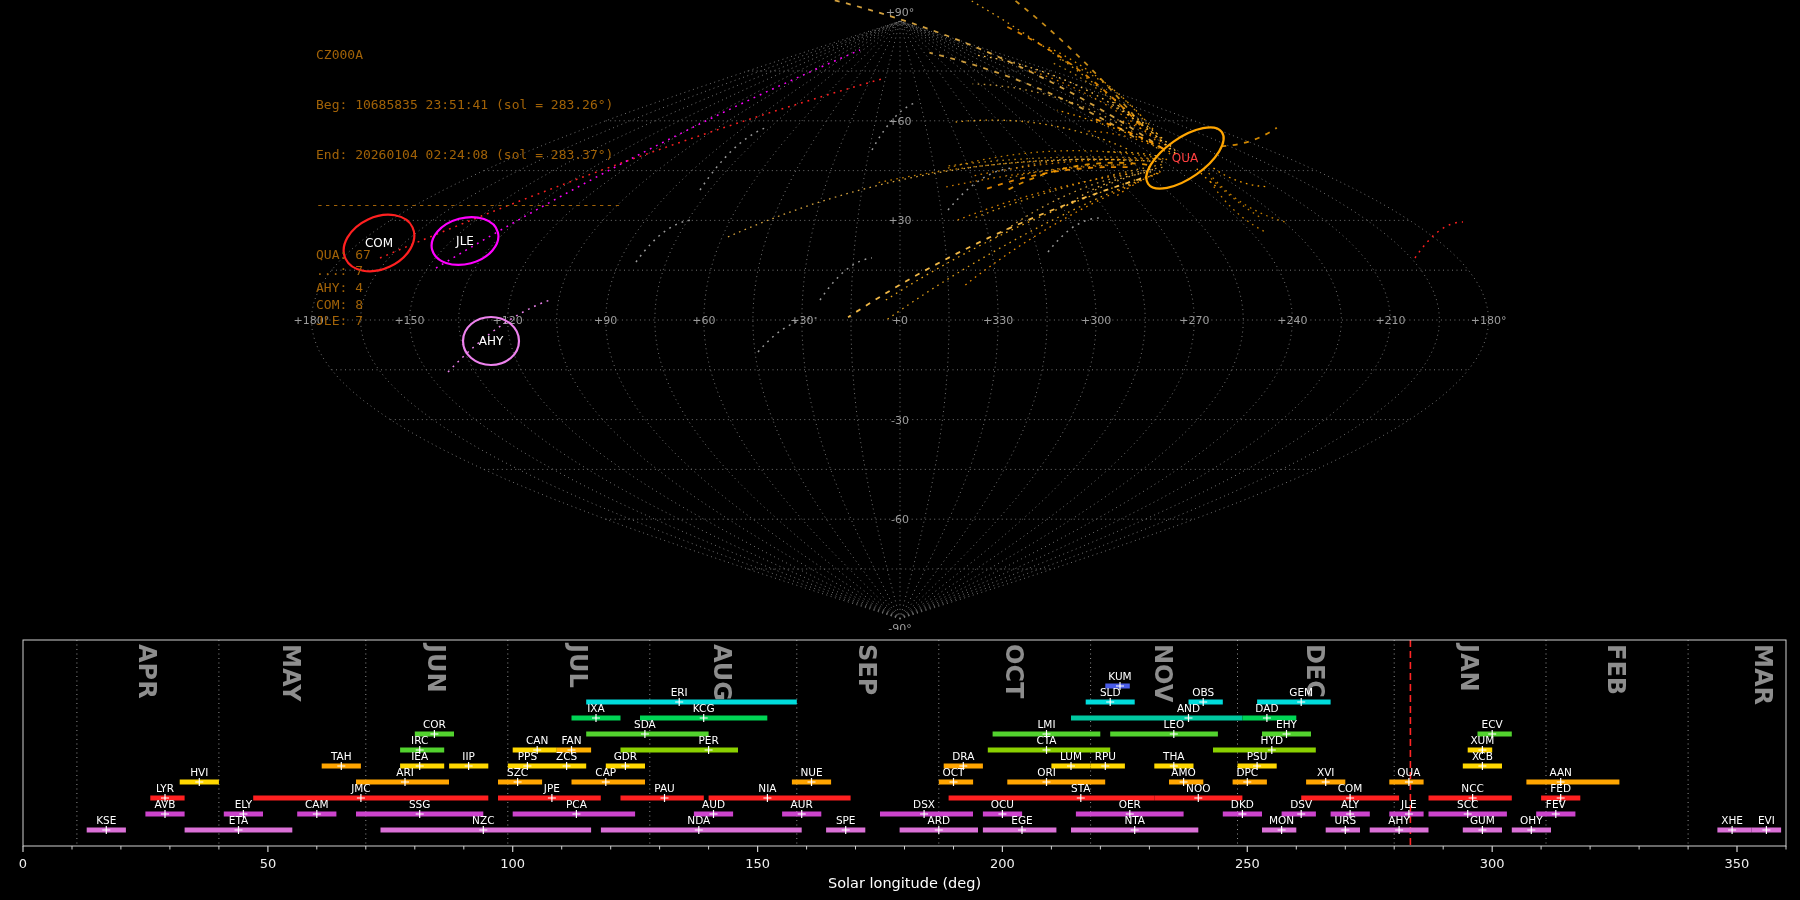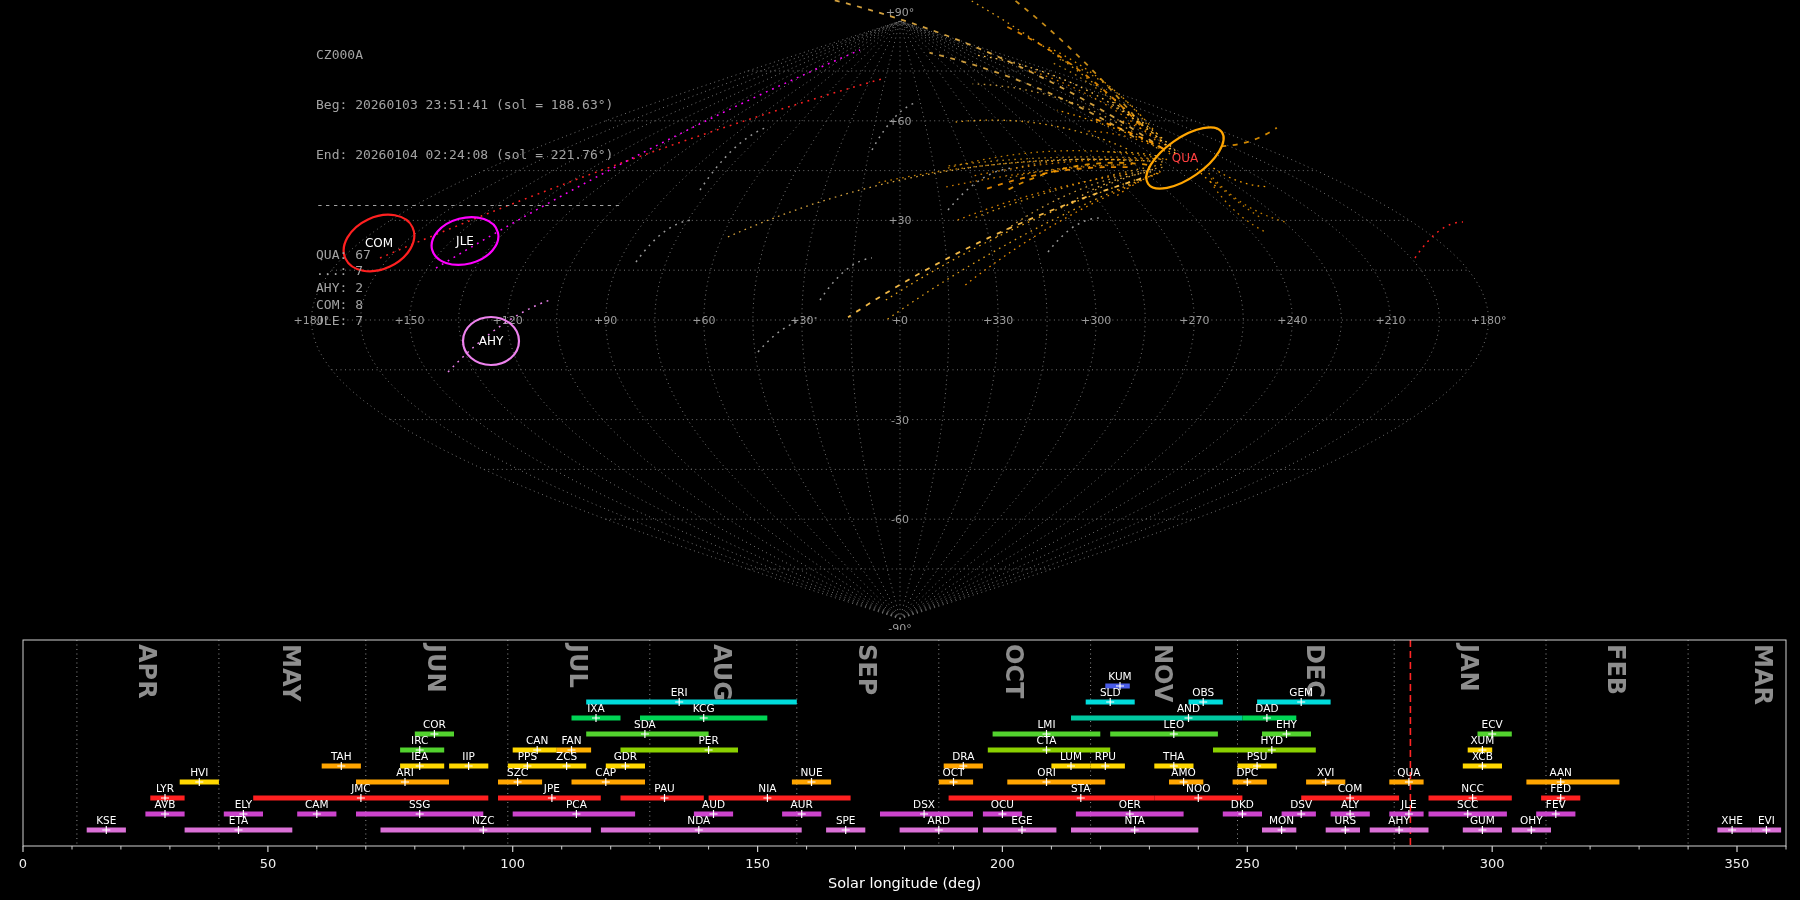--- a/index.html
+++ b/index.html
@@ -1,34 +1,34 @@
 <!DOCTYPE html>
 <html><head>
 <meta charset="utf-8">
 <style>
   html,body{margin:0;padding:0;background:#000;}
   #stage{position:relative;width:1800px;height:900px;background:#000;overflow:hidden;
          font-family:"DejaVu Sans",sans-serif;}
-  #obs-info{position:absolute;left:316px;top:14px;z-index:5;color:#a3a3a3;
+  #obs-info{position:absolute;left:316px;top:14px;z-index:5;color:#a16207;
             font:13px/1.28 "DejaVu Sans Mono",monospace;white-space:pre;}
   #skymap{position:absolute;left:0;top:0;}
   #timeline{position:absolute;left:0;top:630px;}
   svg text{font-family:"DejaVu Sans",sans-serif;}
 </style>
 </head>
 <body>
 
 <div id="stage">
 
   <div id="obs-info">
     <div>CZ000A</div>
-    <div>Beg: 20260103 23:51:41 (sol = 188.63°)</div>
-    <div>End: 20260104 02:24:08 (sol = 221.76°)</div>
+    <div>Beg: 10685835 23:51:41 (sol = 283.26°)</div>
+    <div>End: 20260104 02:24:08 (sol = 283.37°)</div>
     <div>---------------------------------------</div>
-    <div><div>QUA: 67</div><div>...: 7</div><div>AHY: 2</div><div>COM: 8</div><div>JLE: 7</div></div>
+    <div><div>QUA: 67</div><div>...: 7</div><div>AHY: 4</div><div>COM: 8</div><div>JLE: 7</div></div>
   </div>
 
   <svg id="skymap" width="1800" height="630">
       <g stroke="#808080" stroke-width="1" fill="none" stroke-dasharray="1 3.5" opacity="0.9">
         <polyline points="900.0,618.8 930.8,608.8 961.5,598.9 992.1,588.9 1022.4,579.0 1052.3,569.0 1081.9,559.0 1110.9,549.1 1139.4,539.1 1167.2,529.2 1194.3,519.2 1220.6,509.2 1246.0,499.3 1270.4,489.3 1293.9,479.4 1316.2,469.4 1337.4,459.4 1357.4,449.5 1376.2,439.5 1393.6,429.6 1409.7,419.6 1424.4,409.6 1437.7,399.7 1449.5,389.7 1459.8,379.8 1468.5,369.8 1475.7,359.8 1481.4,349.9 1485.4,339.9 1487.8,330.0 1488.6,320.0 1487.8,310.0 1485.4,300.1 1481.4,290.1 1475.7,280.2 1468.5,270.2 1459.8,260.2 1449.5,250.3 1437.7,240.3 1424.4,230.4 1409.7,220.4 1393.6,210.4 1376.2,200.5 1357.4,190.5 1337.4,180.6 1316.2,170.6 1293.9,160.6 1270.4,150.7 1246.0,140.7 1220.6,130.8 1194.3,120.8 1167.2,110.8 1139.4,100.9 1110.9,90.9 1081.9,81.0 1052.3,71.0 1022.4,61.0 992.1,51.1 961.5,41.1 930.8,31.2 900.0,21.2"></polyline>
         <polyline points="900.0,618.8 928.2,608.8 956.4,598.9 984.4,588.9 1012.2,579.0 1039.6,569.0 1066.7,559.0 1093.4,549.1 1119.5,539.1 1145.0,529.2 1169.8,519.2 1193.9,509.2 1217.1,499.3 1239.5,489.3 1261.0,479.4 1281.5,469.4 1301.0,459.4 1319.3,449.5 1336.5,439.5 1352.5,429.6 1367.3,419.6 1380.7,409.6 1392.9,399.7 1403.7,389.7 1413.1,379.8 1421.2,369.8 1427.8,359.8 1432.9,349.9 1436.6,339.9 1438.8,330.0 1439.5,320.0 1438.8,310.0 1436.6,300.1 1432.9,290.1 1427.8,280.2 1421.2,270.2 1413.1,260.2 1403.7,250.3 1392.9,240.3 1380.7,230.4 1367.3,220.4 1352.5,210.4 1336.5,200.5 1319.3,190.5 1301.0,180.6 1281.5,170.6 1261.0,160.6 1239.5,150.7 1217.1,140.7 1193.9,130.8 1169.8,120.8 1145.0,110.8 1119.5,100.9 1093.4,90.9 1066.7,81.0 1039.6,71.0 1012.2,61.0 984.4,51.1 956.4,41.1 928.2,31.2 900.0,21.2"></polyline>
         <polyline points="900.0,618.8 925.7,608.8 951.3,598.9 976.7,588.9 1002.0,579.0 1027.0,569.0 1051.6,559.0 1075.8,549.1 1099.5,539.1 1122.7,529.2 1145.3,519.2 1167.1,509.2 1188.3,499.3 1208.7,489.3 1228.2,479.4 1246.8,469.4 1264.5,459.4 1281.2,449.5 1296.8,439.5 1311.4,429.6 1324.8,419.6 1337.0,409.6 1348.1,399.7 1357.9,389.7 1366.5,379.8 1373.8,369.8 1379.8,359.8 1384.5,349.9 1387.8,339.9 1389.8,330.0 1390.5,320.0 1389.8,310.0 1387.8,300.1 1384.5,290.1 1379.8,280.2 1373.8,270.2 1366.5,260.2 1357.9,250.3 1348.1,240.3 1337.0,230.4 1324.8,220.4 1311.4,210.4 1296.8,200.5 1281.2,190.5 1264.5,180.6 1246.8,170.6 1228.2,160.6 1208.7,150.7 1188.3,140.7 1167.1,130.8 1145.3,120.8 1122.7,110.8 1099.5,100.9 1075.8,90.9 1051.6,81.0 1027.0,71.0 1002.0,61.0 976.7,51.1 951.3,41.1 925.7,31.2 900.0,21.2"></polyline>
         <polyline points="900.0,618.8 923.1,608.8 946.1,598.9 969.1,588.9 991.8,579.0 1014.3,569.0 1036.4,559.0 1058.2,549.1 1079.6,539.1 1100.4,529.2 1120.7,519.2 1140.4,509.2 1159.5,499.3 1177.8,489.3 1195.4,479.4 1212.2,469.4 1228.1,459.4 1243.1,449.5 1257.1,439.5 1270.2,429.6 1282.3,419.6 1293.3,409.6 1303.3,399.7 1312.1,389.7 1319.8,379.8 1326.4,369.8 1331.8,359.8 1336.0,349.9 1339.0,339.9 1340.8,330.0 1341.5,320.0 1340.8,310.0 1339.0,300.1 1336.0,290.1 1331.8,280.2 1326.4,270.2 1319.8,260.2 1312.1,250.3 1303.3,240.3 1293.3,230.4 1282.3,220.4 1270.2,210.4 1257.1,200.5 1243.1,190.5 1228.1,180.6 1212.2,170.6 1195.4,160.6 1177.8,150.7 1159.5,140.7 1140.4,130.8 1120.7,120.8 1100.4,110.8 1079.6,100.9 1058.2,90.9 1036.4,81.0 1014.3,71.0 991.8,61.0 969.1,51.1 946.1,41.1 923.1,31.2 900.0,21.2"></polyline>
         <polyline points="900.0,618.8 920.5,608.8 941.0,598.9 961.4,588.9 981.6,579.0 1001.6,569.0 1021.3,559.0 1040.6,549.1 1059.6,539.1 1078.1,529.2 1096.2,519.2 1113.7,509.2 1130.6,499.3 1146.9,489.3 1162.6,479.4 1177.5,469.4 1191.6,459.4 1205.0,449.5 1217.5,439.5 1229.1,429.6 1239.8,419.6 1249.6,409.6 1258.5,399.7 1266.3,389.7 1273.2,379.8 1279.0,369.8 1283.8,359.8 1287.6,349.9 1290.3,339.9 1291.9,330.0 1292.4,320.0 1291.9,310.0 1290.3,300.1 1287.6,290.1 1283.8,280.2 1279.0,270.2 1273.2,260.2 1266.3,250.3 1258.5,240.3 1249.6,230.4 1239.8,220.4 1229.1,210.4 1217.5,200.5 1205.0,190.5 1191.6,180.6 1177.5,170.6 1162.6,160.6 1146.9,150.7 1130.6,140.7 1113.7,130.8 1096.2,120.8 1078.1,110.8 1059.6,100.9 1040.6,90.9 1021.3,81.0 1001.6,71.0 981.6,61.0 961.4,51.1 941.0,41.1 920.5,31.2 900.0,21.2"></polyline>
         <polyline points="900.0,618.8 918.0,608.8 935.9,598.9 953.7,588.9 971.4,579.0 988.9,569.0 1006.1,559.0 1023.0,549.1 1039.7,539.1 1055.9,529.2 1071.7,519.2 1087.0,509.2 1101.8,499.3 1116.1,489.3 1129.7,479.4 1142.8,469.4 1155.2,459.4 1166.8,449.5 1177.8,439.5 1188.0,429.6 1197.3,419.6 1205.9,409.6 1213.7,399.7 1220.5,389.7 1226.5,379.8 1231.7,369.8 1235.8,359.8 1239.1,349.9 1241.5,339.9 1242.9,330.0 1243.3,320.0 1242.9,310.0 1241.5,300.1 1239.1,290.1 1235.8,280.2 1231.7,270.2 1226.5,260.2 1220.5,250.3 1213.7,240.3 1205.9,230.4 1197.3,220.4 1188.0,210.4 1177.8,200.5 1166.8,190.5 1155.2,180.6 1142.8,170.6 1129.7,160.6 1116.1,150.7 1101.8,140.7 1087.0,130.8 1071.7,120.8 1055.9,110.8 1039.7,100.9 1023.0,90.9 1006.1,81.0 988.9,71.0 971.4,61.0 953.7,51.1 935.9,41.1 918.0,31.2 900.0,21.2"></polyline>

